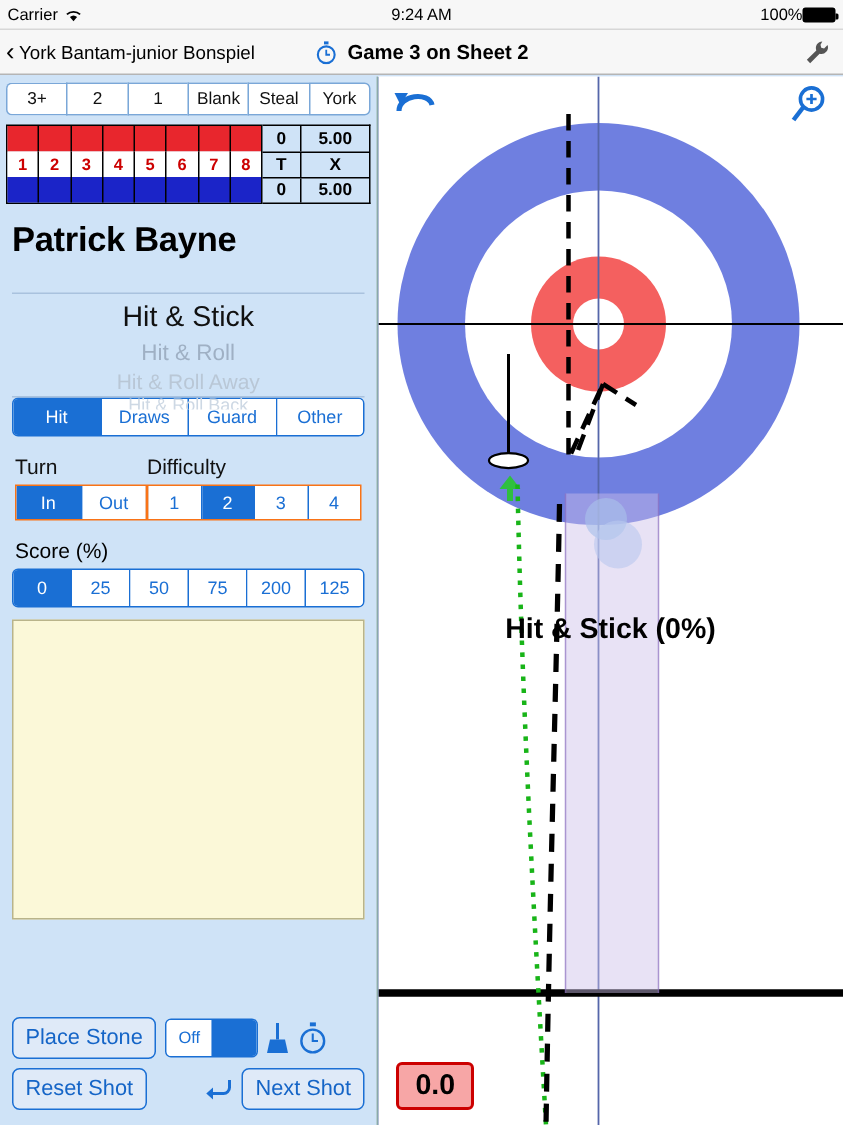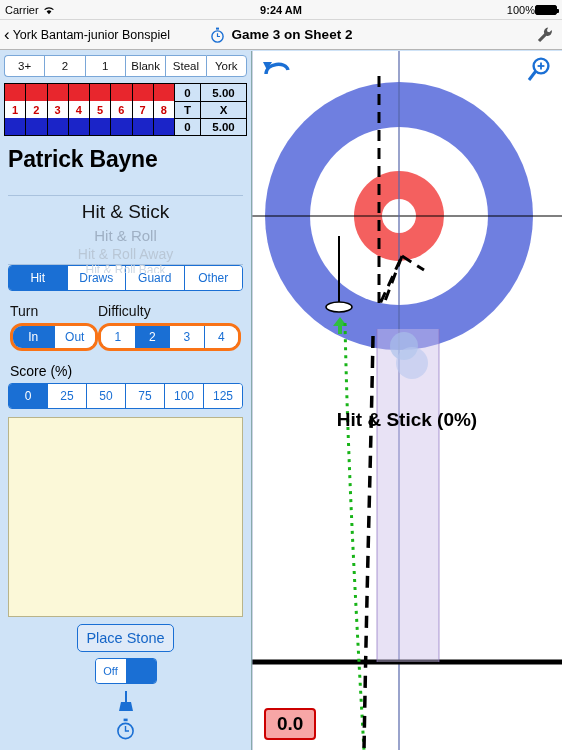--- a/index.html
+++ b/index.html
@@ -15,21 +15,21 @@
   
   .statusbar {
     height: 20px; width: 100%;
     background: #f7f7f7;
     display: flex; align-items: center;
     font-size: 11px; color: #000;
     border-bottom: 1px solid #d7d7d7;
     position: relative;
   }
   .sb-left { display:flex; align-items:center; gap:4px; padding-left:5px; }
-  .sb-center { position:absolute; left:0; right:0; text-align:center; font-weight:bold; font-size:11px;}
+  .sb-center { position:absolute; left:0; right:0; text-align:center; font-weight:normal; font-size:11px;}
   .sb-right { margin-left:auto; display:flex; align-items:center; gap:0; padding-right:5px; }
   .battery {
     width: 22px; height: 10px; border:1px solid #000; border-radius:2px;
     position: relative; background: #fff;
   }
   .battery:after {
     content:""; position:absolute; right:-3px; top:3px; width:2px; height:4px; background:#000; border-radius:0 1px 1px 0;
   }
   .battery i { display:block; height:100%; background:#000; width:100%; }
 
@@ -103,39 +103,39 @@
     flex:1; text-align:center; font-size:12px; padding:5px 0; background:#fff; color:#1a6fd4;
     border-right:1px solid #1a6fd4;
   }
   .seg div:last-child { border-right:none; }
   .seg div.on { background:#1a6fd4; color:#fff; }
 
   .row2 { display:flex; margin-top:12px; }
   .col-turn { width:98px; padding-left:10px; }
   .col-diff { flex:1; padding-right:10px;}
   .lbl { font-size:14px; color:#111; margin-bottom:4px;}
-  .seg-sm { display:flex; border:3px solid #f97316; border-radius:12px; overflow:hidden;align-items:center; }
+  .seg-sm { display:flex; border:1px solid #f97316; border-radius:0; overflow:hidden;align-items:center; }
   .seg-sm div {
     flex:1; text-align:center; font-size:12px; padding:4px 0; background:#fff; color:#1a6fd4;
     border-right:1px solid #1a6fd4;
   }
   .seg-sm div:last-child { border-right:none; }
   .seg-sm div.on { background:#1a6fd4; color:#fff; }
 
   .score-label { font-size:14px; margin:12px 0 4px 10px;}
 
   
   .notes {
     margin:8px 8px 0 8px; height:200px;
     background:#fbf8d8; border:1px solid #b9b48a;
   }
 
   
   .bottom { position:absolute; left:0; right:0; bottom:4px; }
-  .brow { display:flex; align-items:center; gap:6px; padding:0 8px 6px 8px;flex-direction:column; }
+  .brow { display:flex; align-items:center; gap:6px; padding:0 8px 6px 8px; }
   .bbtn {
     border:1px solid #1a6fd4; border-radius:5px; background:#dfeaf8; color:#1565c7;
     font-size:14.5px; padding:5px 8px;
   }
   .toggle {
     width:62px; height:26px; border-radius:4px; border:1px solid #1a6fd4;
     display:flex; overflow:hidden; font-size:11px;
   }
   .toggle .t-off { width:30px; background:#fff; color:#1a6fd4; display:flex; align-items:center; justify-content:center;}
   .toggle .t-knob { flex:1; background:#1a6fd4; }
@@ -299,21 +299,21 @@
         </div>
       </div>
     </div>
 
     <div class="score-label">Score (%)</div>
     <div class="seg" style="margin-top:0">
       <div class="on">0</div>
       <div>25</div>
       <div>50</div>
       <div>75</div>
-      <div>100</div>
+      <div>200</div>
       <div>125</div>
     </div>
 
     <div class="notes">
       <span></span>
     </div>
 
     <div class="bottom">
       <div class="brow">
         <div class="bbtn">Place Stone</div>
@@ -326,20 +326,32 @@
               <rect x="6" y="1" width="2" height="11" fill="#1a6fd4"></rect>
               <path d="M2 12 h10 l2 9 h-14 z" fill="#1a6fd4"></path>
             </svg>
         </div>
         <div class="icon-btn">
           <svg width="21" height="22" viewBox="0 0 21 22">
               <circle cx="10.5" cy="13" r="7.6" stroke="#1a6fd4" stroke-width="1.6" fill="none"></circle>
               <rect x="8.6" y="0.6" width="4" height="2.6" fill="#1a6fd4"></rect>
               <path d="M10.5 8 V13 H14" stroke="#1a6fd4" stroke-width="1.4" fill="none"></path>
             </svg>
+        </div>
+      </div>
+      <div class="brow">
+        <div class="bbtn">Reset Shot</div>
+        <div class="next-btn">
+          <span>
+            <svg width="20" height="18" viewBox="0 0 20 18">
+                <path d="M18 3 v5 a4 4 0 0 1 -4 4 H4" stroke="#1a6fd4" stroke-width="2" fill="none"></path>
+                <path d="M7 8 L2.5 12 L7 16 z" fill="#1a6fd4"></path>
+              </svg>
+          </span>
+          <span class="bbtn">Next Shot</span>
         </div>
       </div>
     </div>
   </div>
 
   <div class="right">
 
     <svg width="310" height="699" viewBox="0 0 310 699">
 
       <rect x="0" y="0" width="310" height="699" fill="#ffffff"></rect>

